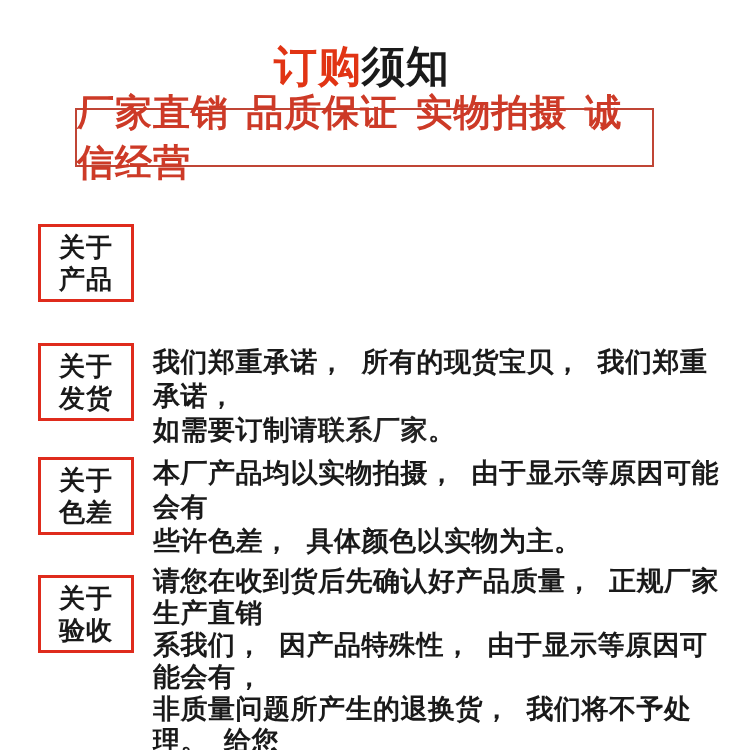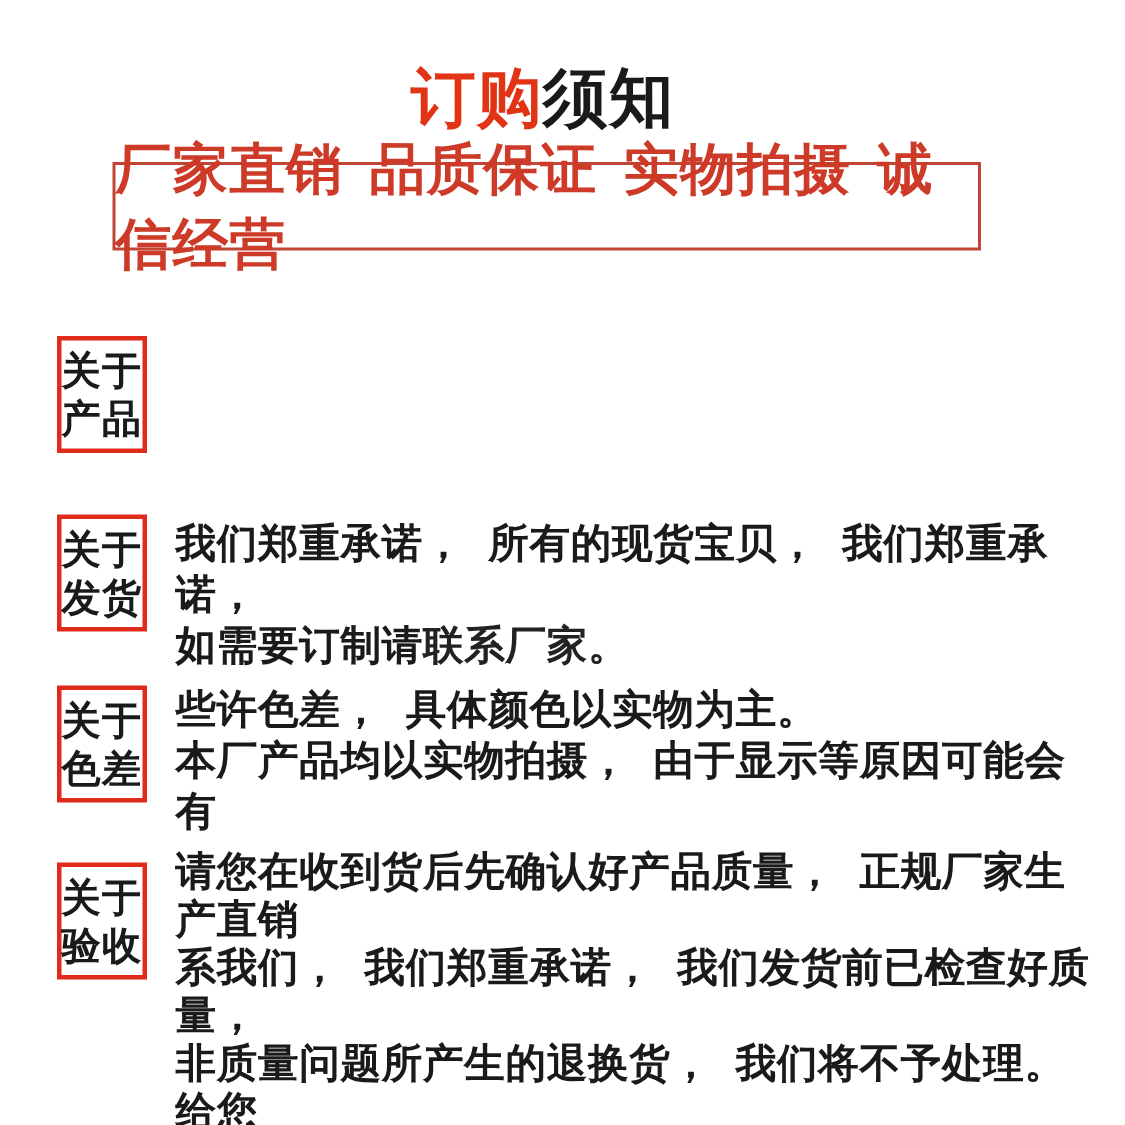--- a/index.html
+++ b/index.html
@@ -57,21 +57,21 @@
   
   .section {
     position: absolute;
     left: 38px;
     width: 690px;
     display: flex;
     align-items: flex-start;
   }
   .label-box {
     box-sizing: border-box;
-    width: 60px;
+    width: 96px;
     height: 78px;
     border: 3px solid var(--label-border, #df2b1c);
     flex-shrink: 0;
     display: flex;
     flex-direction: column;
     align-items: center;
     justify-content: center;
     background: #fff;
   }
   .label-line {
@@ -136,31 +136,31 @@
       <div class="line"><span>如需要订制请</span><span class="serif-note">联系厂家。</span></div>
     </div>
   </div>
 
   <div class="section" id="sec-color">
     <div class="label-box">
       <div class="label-line">关于</div>
       <div class="label-line">色差</div>
     </div>
     <div class="content">
+      <div class="line">本厂产品均以实物拍摄，  由于显示等原因可能会有</div>
       <div class="line">些许色差，  具体颜色以实物为主。</div>
-      <div class="line">本厂产品均以实物拍摄，  由于显示等原因可能会有</div>
     </div>
   </div>
 
   <div class="section" id="sec-accept">
     <div class="label-box">
       <div class="label-line">关于</div>
       <div class="label-line">验收</div>
     </div>
     <div class="content tight">
       <div class="line">请您在收到货后先确认好产品质量，  正规厂家生产直销</div>
-      <div class="line">系我们，  我们郑重承诺，  我们发货前已检查好质量，</div>
+      <div class="line">系我们，  因产品特殊性，  由于显示等原因可能会有，</div>
       <div class="line">非质量问题所产生的退换货，  我们将不予处理。  给您</div>
 
     </div>
   </div>
 
 </div>
 
 </body></html>

